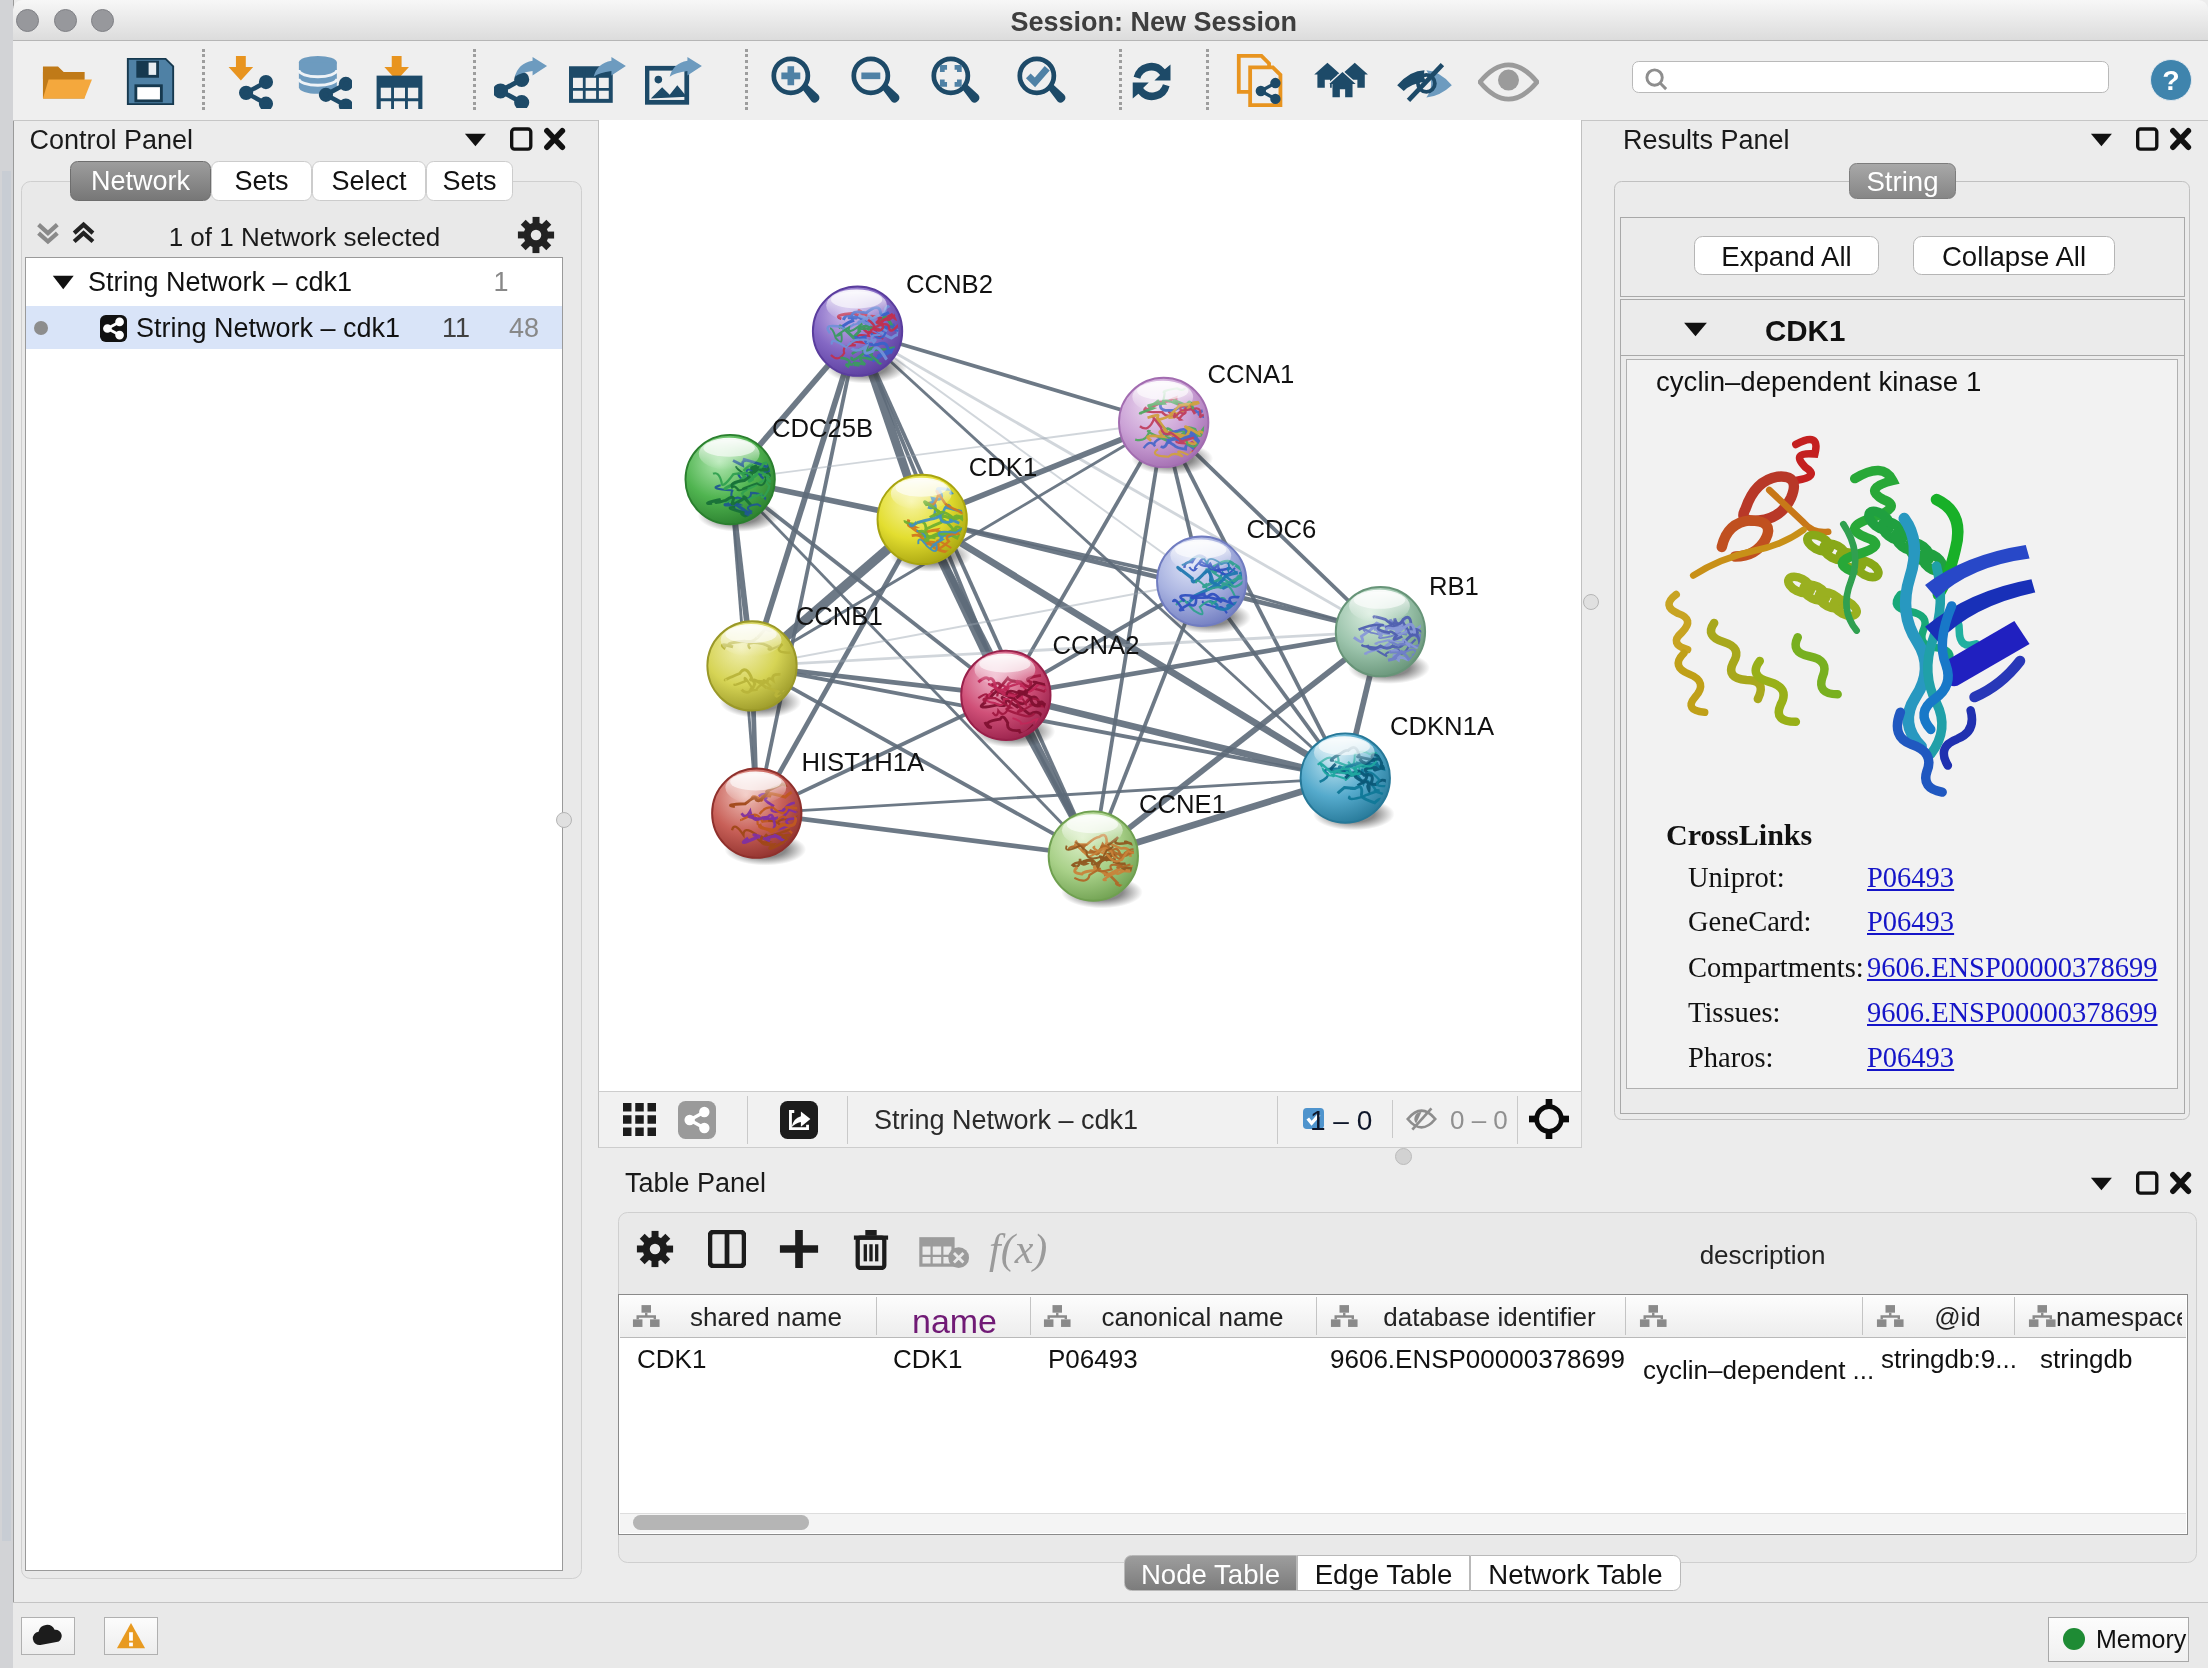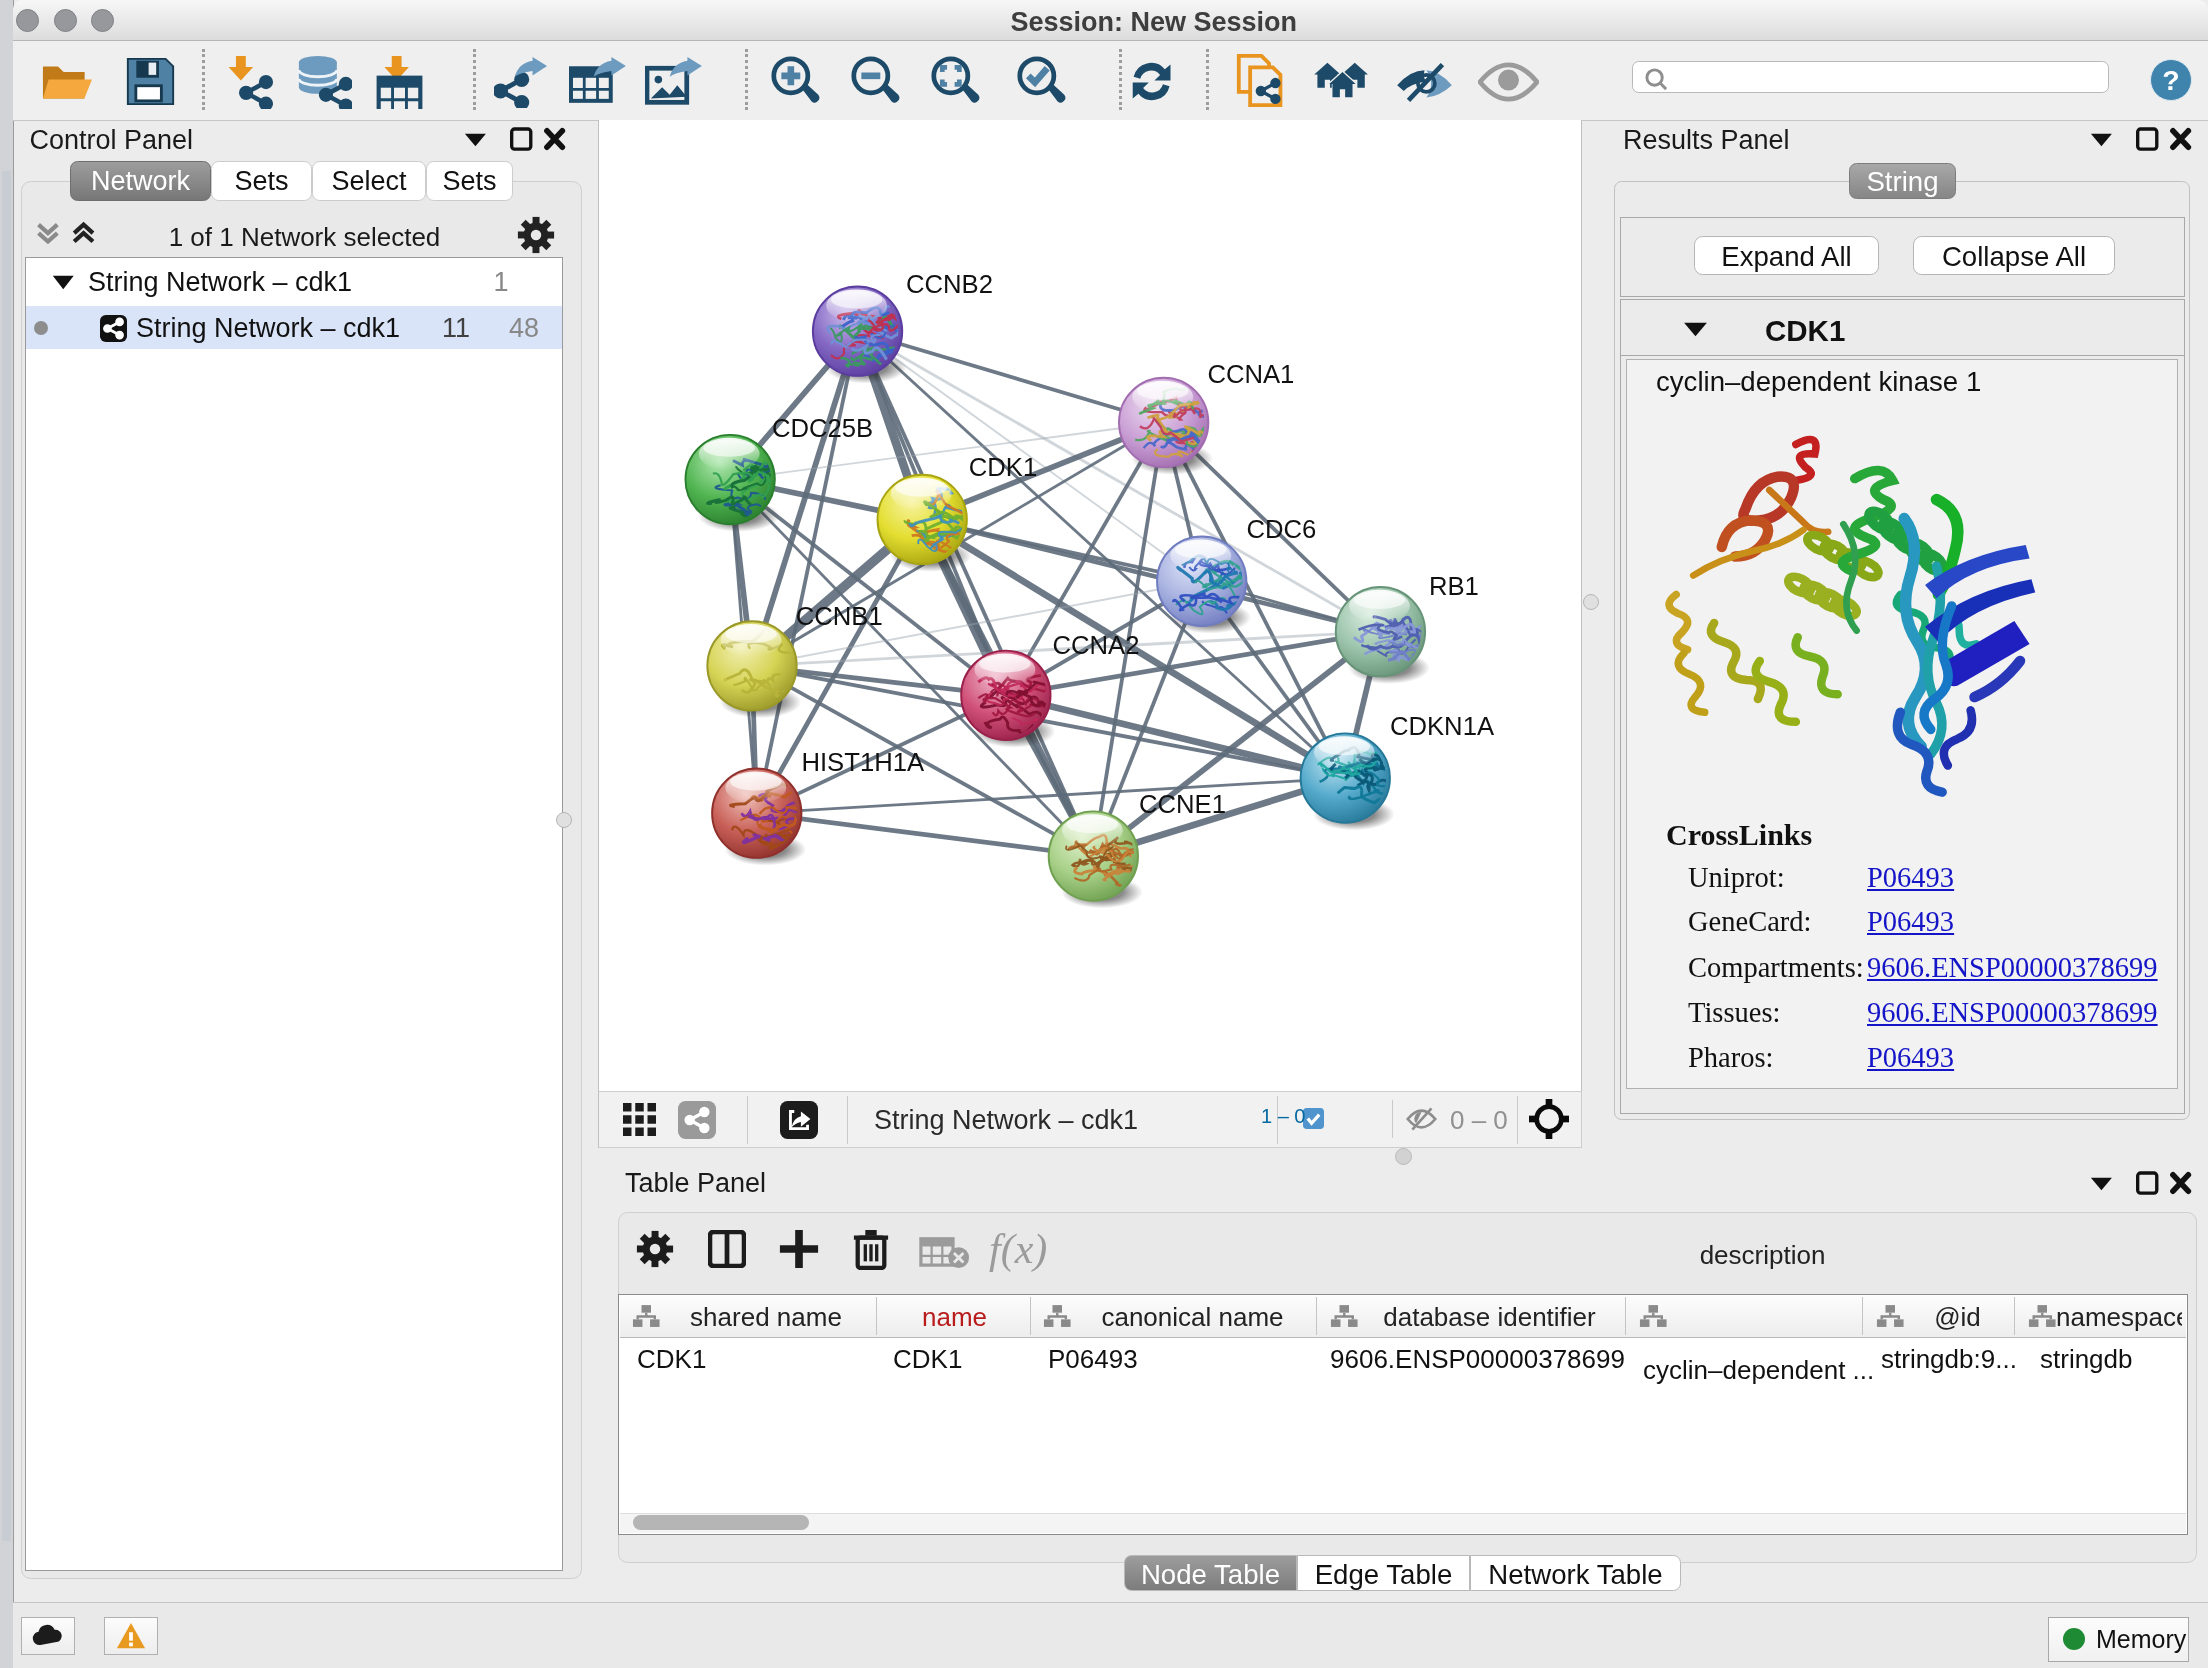--- a/index.html
+++ b/index.html
@@ -641,21 +641,21 @@
  <path d="M12 28 q2 -10 10 -12 v-5 l10 8 l-10 8 v-5 q-6 1 -10 6 z" fill="#fff"></path>
  <path d="M15 11 h-4 v18 h18 v-4" fill="none" stroke="#fff" stroke-width="3"></path>
     </svg>
 <div class="abs" style="left:847px;top:1096px;height:48px;border-left:1px solid #c9c9c9;"></div>
 <div class="txt" style="left:874px;top:1105px;font-size:27px;color:#2a2a2a;">String Network – cdk1</div>
 <div class="abs" style="left:1277px;top:1096px;height:48px;border-left:1px solid #c9c9c9;"></div>
 <div class="abs" style="left:1303px;top:1108px;width:21px;height:21px;background:#4f94cd;border-radius:3.8px;"></div>
 <svg class="abs" style="left:1303px;top:1108px;" width="21" height="21" viewBox="0 0 22 22">
  <path d="M5 11 l4 5 l8 -9" stroke="#fff" stroke-width="3.5" fill="none"></path>
     </svg>
-<div class="txt" style="left:1261px;top:1105px;font-size:20px;color:#0369a1;">1 – 0</div>
+<div class="txt" style="left:1310px;top:1105px;font-size:28px;color:#0f172a;">1 – 0</div>
 <div class="abs" style="left:1392px;top:1100px;height:38px;border-left:1px solid #c9c9c9;"></div>
 <svg class="abs" style="left:1406px;top:1106px;" width="31" height="26" viewBox="0 0 40 34">
  <path d="M2 17 q9 -11 18 -11 q9 0 18 11 q-9 11 -18 11 q-9 0 -18 -11 z" fill="none" stroke="#8d8d8d" stroke-width="3.5"></path>
  <path d="M20 8 a 9 9 0 0 0 -7 15 z" fill="#8d8d8d"></path>
  <line x1="8" y1="31" x2="33" y2="3" stroke="#8d8d8d" stroke-width="3.5"></line>
     </svg>
 <div class="txt" style="left:1450px;top:1105px;font-size:26px;color:#909090;">0 – 0</div>
 <div class="abs" style="left:1517px;top:1096px;height:48px;border-left:1px solid #c9c9c9;"></div>
 <svg class="abs" style="left:1529px;top:1098px;" width="40" height="42" viewBox="0 0 42 44">
  <circle cx="21" cy="22" r="13" fill="none" stroke="#0a0a0a" stroke-width="5"></circle>
@@ -807,21 +807,21 @@
 <div class="abs" style="left:620px;top:1295px;width:1566px;height:42px;background:linear-gradient(#fdfdfd,#ededed);border-bottom:1px solid #b9b9b9;"></div>
 <div class="abs" style="left:876px;top:1297px;height:38px;border-left:1px solid #c4c4c4;"></div>
 <svg class="abs" style="left:632px;top:1304px;" width="28.5" height="25" viewBox="0 0 30 26">
  <rect x="10" y="1" width="10" height="8" fill="#8a8a8a"></rect>
  <rect x="1" y="16" width="10" height="8" fill="#8a8a8a"></rect>
  <rect x="19" y="16" width="10" height="8" fill="#8a8a8a"></rect>
  <path d="M15 9 v4 M6 16 v-3 h18 v3" stroke="#8a8a8a" stroke-width="2.5" fill="none"></path>
     </svg>
 <div class="txt" style="left:660px;top:1302px;width:212px;text-align:center;font-size:26px;color:#222;overflow:hidden;">shared name</div>
 <div class="abs" style="left:1030px;top:1297px;height:38px;border-left:1px solid #c4c4c4;"></div>
-<div class="txt" style="left:882px;top:1302px;width:145px;text-align:center;font-size:26px;color:#b91c1c;overflow:hidden;">name</div>
+<div class="txt" style="left:882px;top:1302px;width:145px;text-align:center;font-size:34px;color:#701a75;overflow:hidden;">name</div>
 <div class="abs" style="left:1316px;top:1297px;height:38px;border-left:1px solid #c4c4c4;"></div>
 <svg class="abs" style="left:1043px;top:1304px;" width="28.5" height="25" viewBox="0 0 30 26">
  <rect x="10" y="1" width="10" height="8" fill="#8a8a8a"></rect>
  <rect x="1" y="16" width="10" height="8" fill="#8a8a8a"></rect>
  <rect x="19" y="16" width="10" height="8" fill="#8a8a8a"></rect>
  <path d="M15 9 v4 M6 16 v-3 h18 v3" stroke="#8a8a8a" stroke-width="2.5" fill="none"></path>
     </svg>
 <div class="txt" style="left:1072px;top:1302px;width:241px;text-align:center;font-size:26px;color:#222;overflow:hidden;">canonical name</div>
 <div class="abs" style="left:1625px;top:1297px;height:38px;border-left:1px solid #c4c4c4;"></div>
 <svg class="abs" style="left:1330px;top:1304px;" width="28.5" height="25" viewBox="0 0 30 26">

